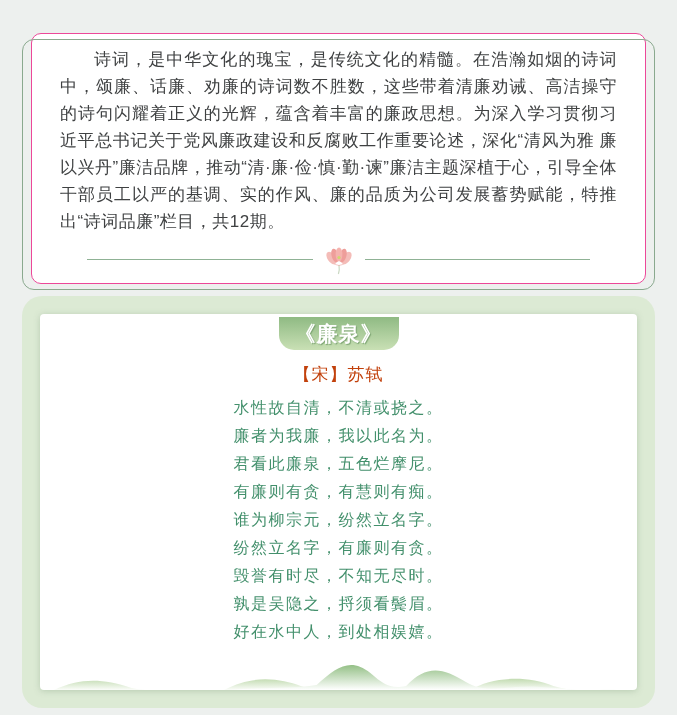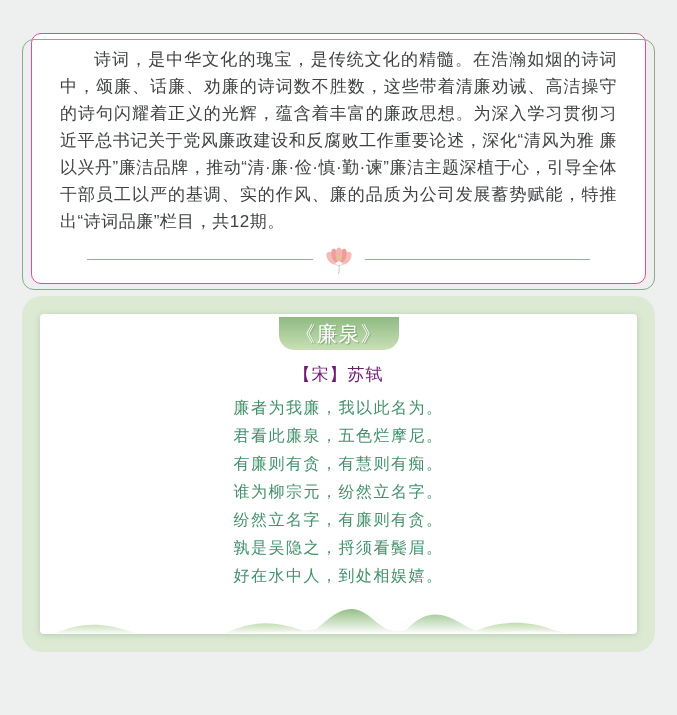--- a/index.html
+++ b/index.html
@@ -84,27 +84,27 @@
     height: 33px;
     padding: 0 11px;
     margin-top: 3px;
     display: flex;
     align-items: center;
     justify-content: center;
     border-radius: 0 0 15px 15px;
     background: linear-gradient(180deg, #8fba83 0%, #c9e0b5 100%);
     color: #ffffff;
     font-size: 21px;
-    font-weight: normal;
+    font-weight: bold;
     letter-spacing: 1px;
     text-shadow: 1px 1px 1px rgba(118, 158, 108, 0.9);
   }
   .author {
     margin-top: 13px;
-    color: #701a75;
+    color: #c2410c;
     font-size: 17px;
     line-height: 24px;
     letter-spacing: 1px;
   }
   .poem {
     margin-top: 7px;
     text-align: center;
   }
   .pline {
     font-size: 16px;
@@ -146,25 +146,27 @@
   </div>
 
   <div class="card2">
     <div class="panel">
 
       <div class="badge">《廉泉》</div>
 
       <div class="author">【宋】苏轼</div>
 
       <div class="poem">
+        <div class="pline">水性故自清，不清或挠之。</div>
         <div class="pline">廉者为我廉，我以此名为。</div>
         <div class="pline">君看此廉泉，五色烂摩尼。</div>
         <div class="pline">有廉则有贪，有慧则有痴。</div>
         <div class="pline">谁为柳宗元，纷然立名字。</div>
         <div class="pline">纷然立名字，有廉则有贪。</div>
+        <div class="pline">毁誉有时尽，不知无尽时。</div>
         <div class="pline">孰是吴隐之，捋须看鬓眉。</div>
         <div class="pline">好在水中人，到处相娱嬉。</div>
       </div>
 
       <svg class="mountains" viewBox="0 0 600 42" preserveAspectRatio="none" aria-hidden="true">
         <defs>
           <linearGradient id="mgBack" x1="0" y1="0" x2="0" y2="1">
             <stop offset="0" stop-color="#c3dcb2"></stop>
             <stop offset="1" stop-color="#ffffff"></stop>
           </linearGradient>

